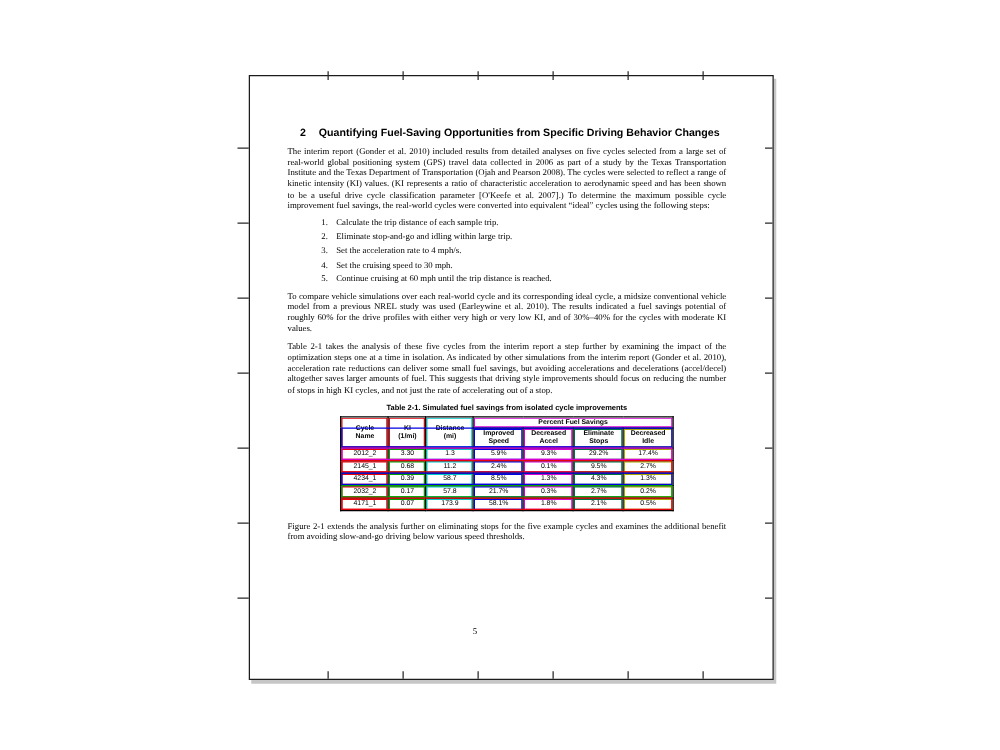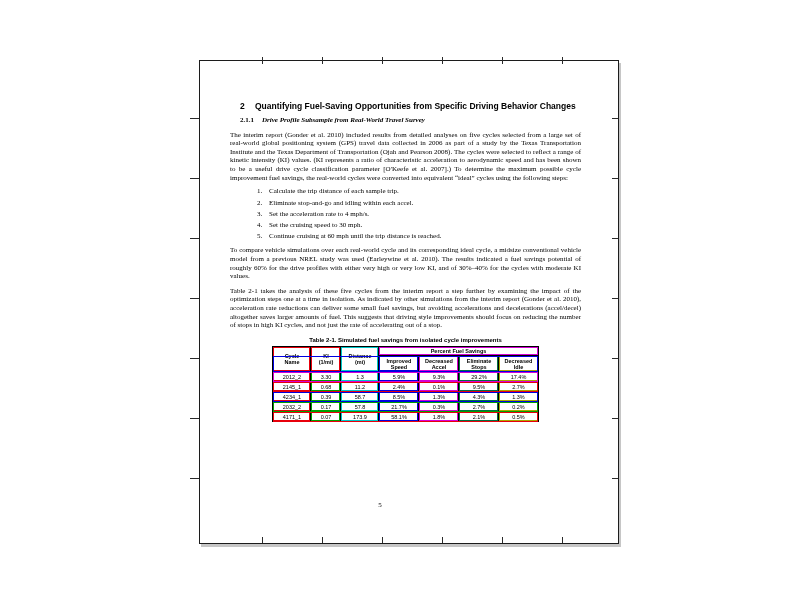--- a/index.html
+++ b/index.html
@@ -63,35 +63,31 @@
 
 <div class="page" id="pageEl">
   <div class="content">
 
     <div class="h1">
       <span class="num">2</span>
       <span>Quantifying Fuel-Saving Opportunities from Specific Driving Behavior Changes</span>
     </div>
 
 
-    <div class="h3">
-      <span class="num">2.1.1</span>
-      <span>Drive Profile Subsample from Real-World Travel Survey</span>
-    </div>
 
     <div class="para">The interim report (Gonder et al. 2010) included results from detailed analyses on five cycles selected from a large set of real-world global positioning system (GPS) travel data collected in 2006 as part of a study by the Texas Transportation Institute and the Texas Department of Transportation (Ojah and Pearson 2008). The cycles were selected to reflect a range of kinetic intensity (KI) values. (KI represents a ratio of characteristic acceleration to aerodynamic speed and has been shown to be a useful drive cycle classification parameter [O'Keefe et al. 2007].) To determine the maximum possible cycle improvement fuel savings, the real-world cycles were converted into equivalent “ideal” cycles using the following steps:</div>
 
     <div class="steps">
       <div class="step">
         <span class="num">1.</span>
         <span>Calculate the trip distance of each sample trip.</span>
       </div>
       <div class="step">
         <span class="num">2.</span>
-        <span>Eliminate stop-and-go and idling within each accel.</span>
+        <span>Eliminate stop-and-go and idling within large trip.</span>
       </div>
       <div class="step">
         <span class="num">3.</span>
         <span>Set the acceleration rate to 4 mph/s.</span>
       </div>
       <div class="step">
         <span class="num">4.</span>
         <span>Set the cruising speed to 30 mph.</span>
       </div>
       <div class="step">
@@ -169,20 +165,21 @@
         <td style="box-shadow: rgb(0, 160, 0) 0px 0px 0px 1px inset;">0.07</td>
         <td style="box-shadow: rgb(0, 200, 200) 0px 0px 0px 1px inset;">173.9</td>
         <td style="box-shadow: rgb(0, 0, 224) 0px 0px 0px 1px inset;">58.1%</td>
         <td style="box-shadow: rgb(212, 0, 212) 0px 0px 0px 1px inset;">1.8%</td>
         <td style="box-shadow: rgb(0, 112, 64) 0px 0px 0px 1px inset;">2.1%</td>
         <td style="box-shadow: rgb(168, 168, 0) 0px 0px 0px 1px inset;">0.5%</td>
       </tr>
     </tbody>
       </table>
 
+    <div class="para fig-para">Figure 2-1 extends the analysis further on eliminating stops for the five example cycles and examines the additional benefit from avoiding slow-and-go driving below various speed thresholds.</div>
 
   </div>
   <div class="page-num">5</div>
 <div class="tick-t" style="left: 62px;"></div>
     <div class="tick-b" style="left: 62px;"></div>
     <div class="tick-t" style="left: 122px;"></div>
     <div class="tick-b" style="left: 122px;"></div>
     <div class="tick-t" style="left: 182px;"></div>
     <div class="tick-b" style="left: 182px;"></div>
     <div class="tick-t" style="left: 242px;"></div>

